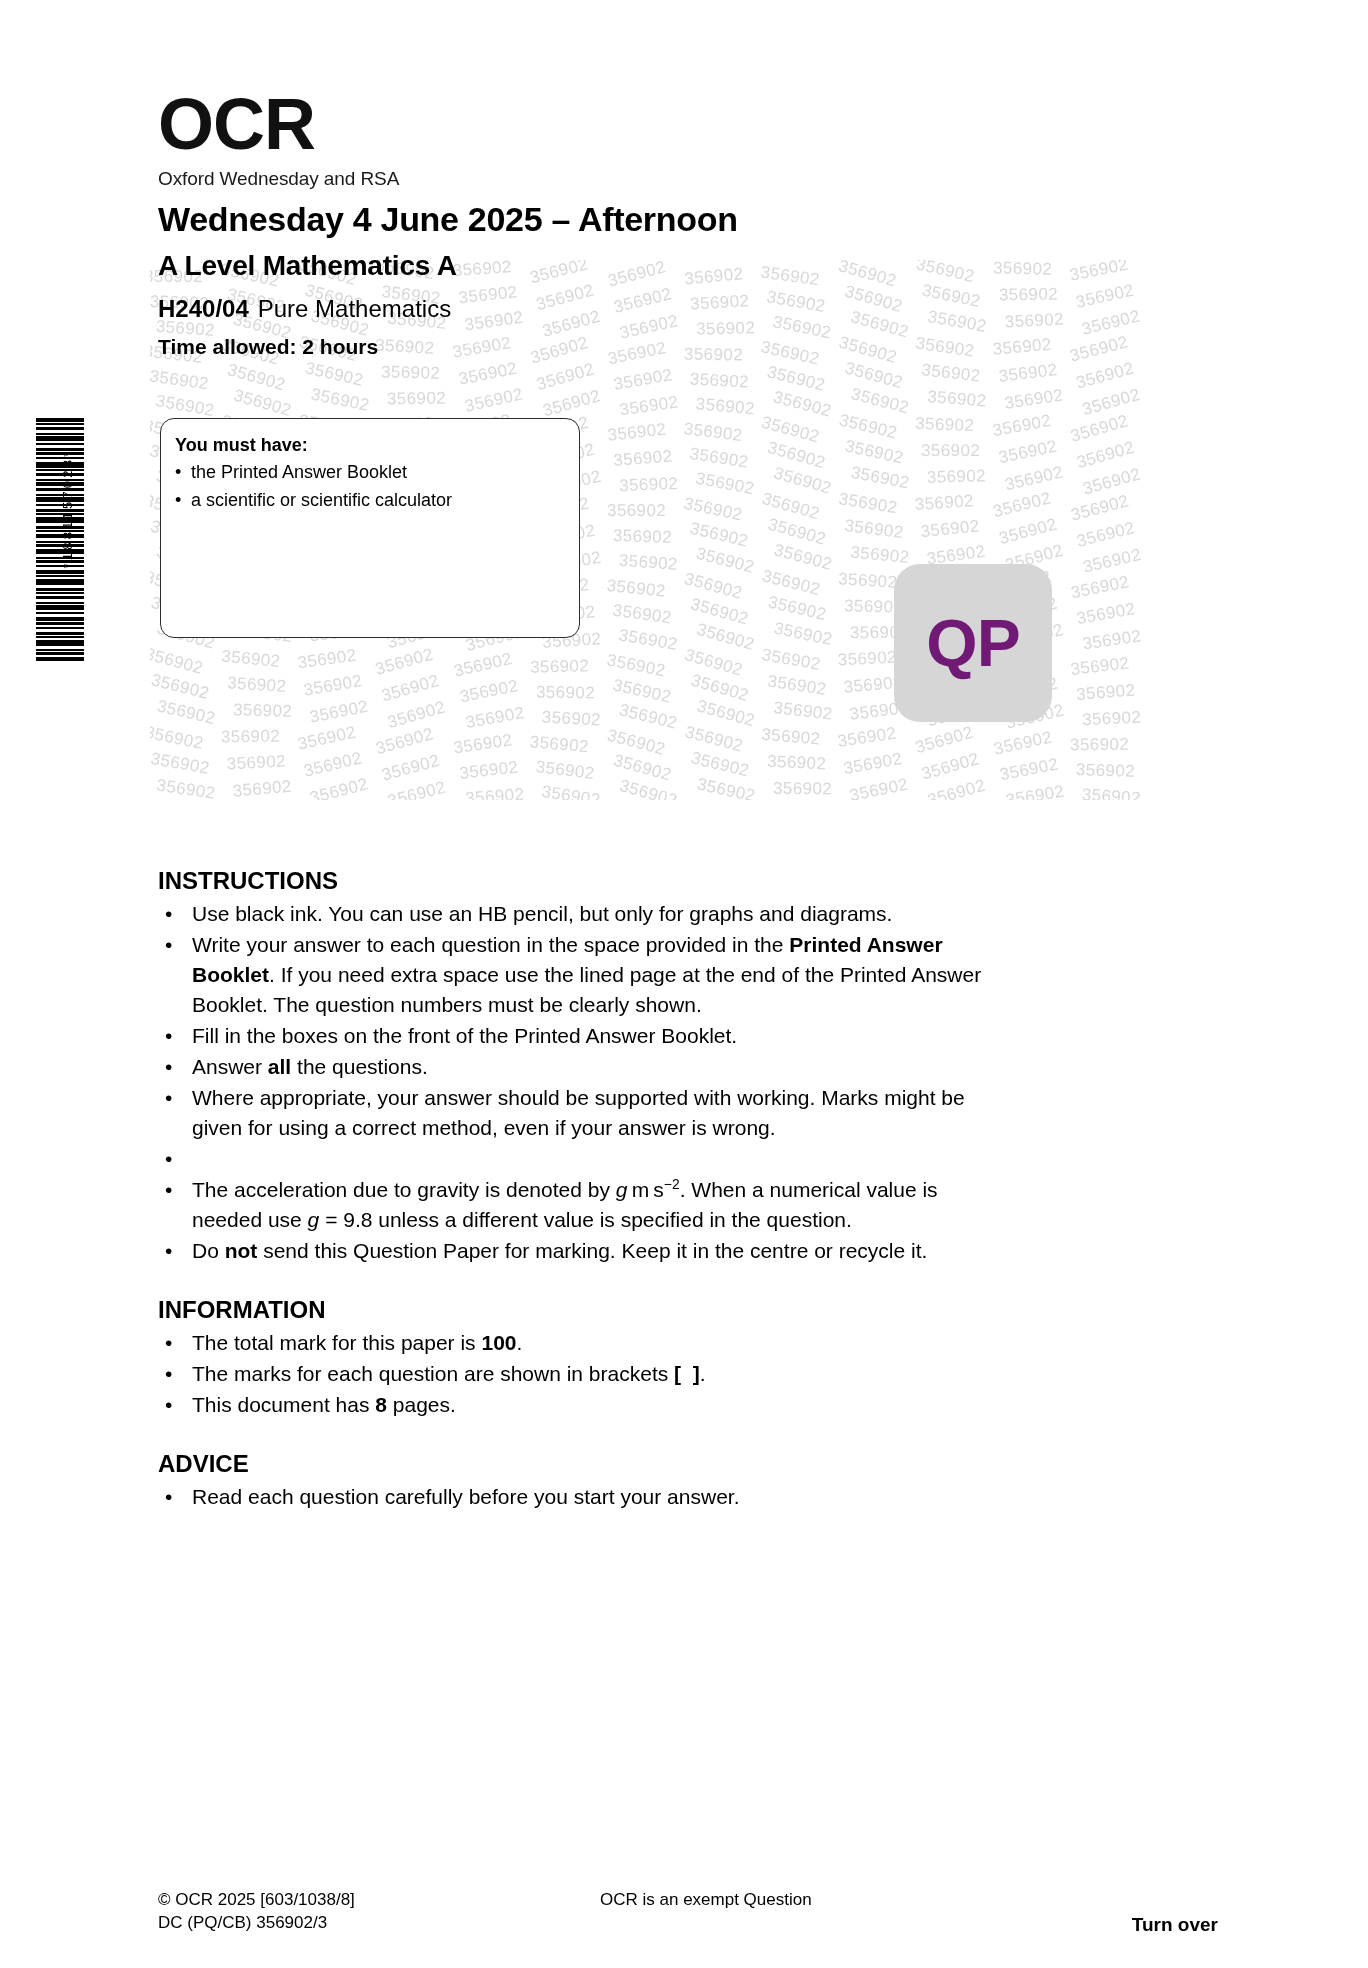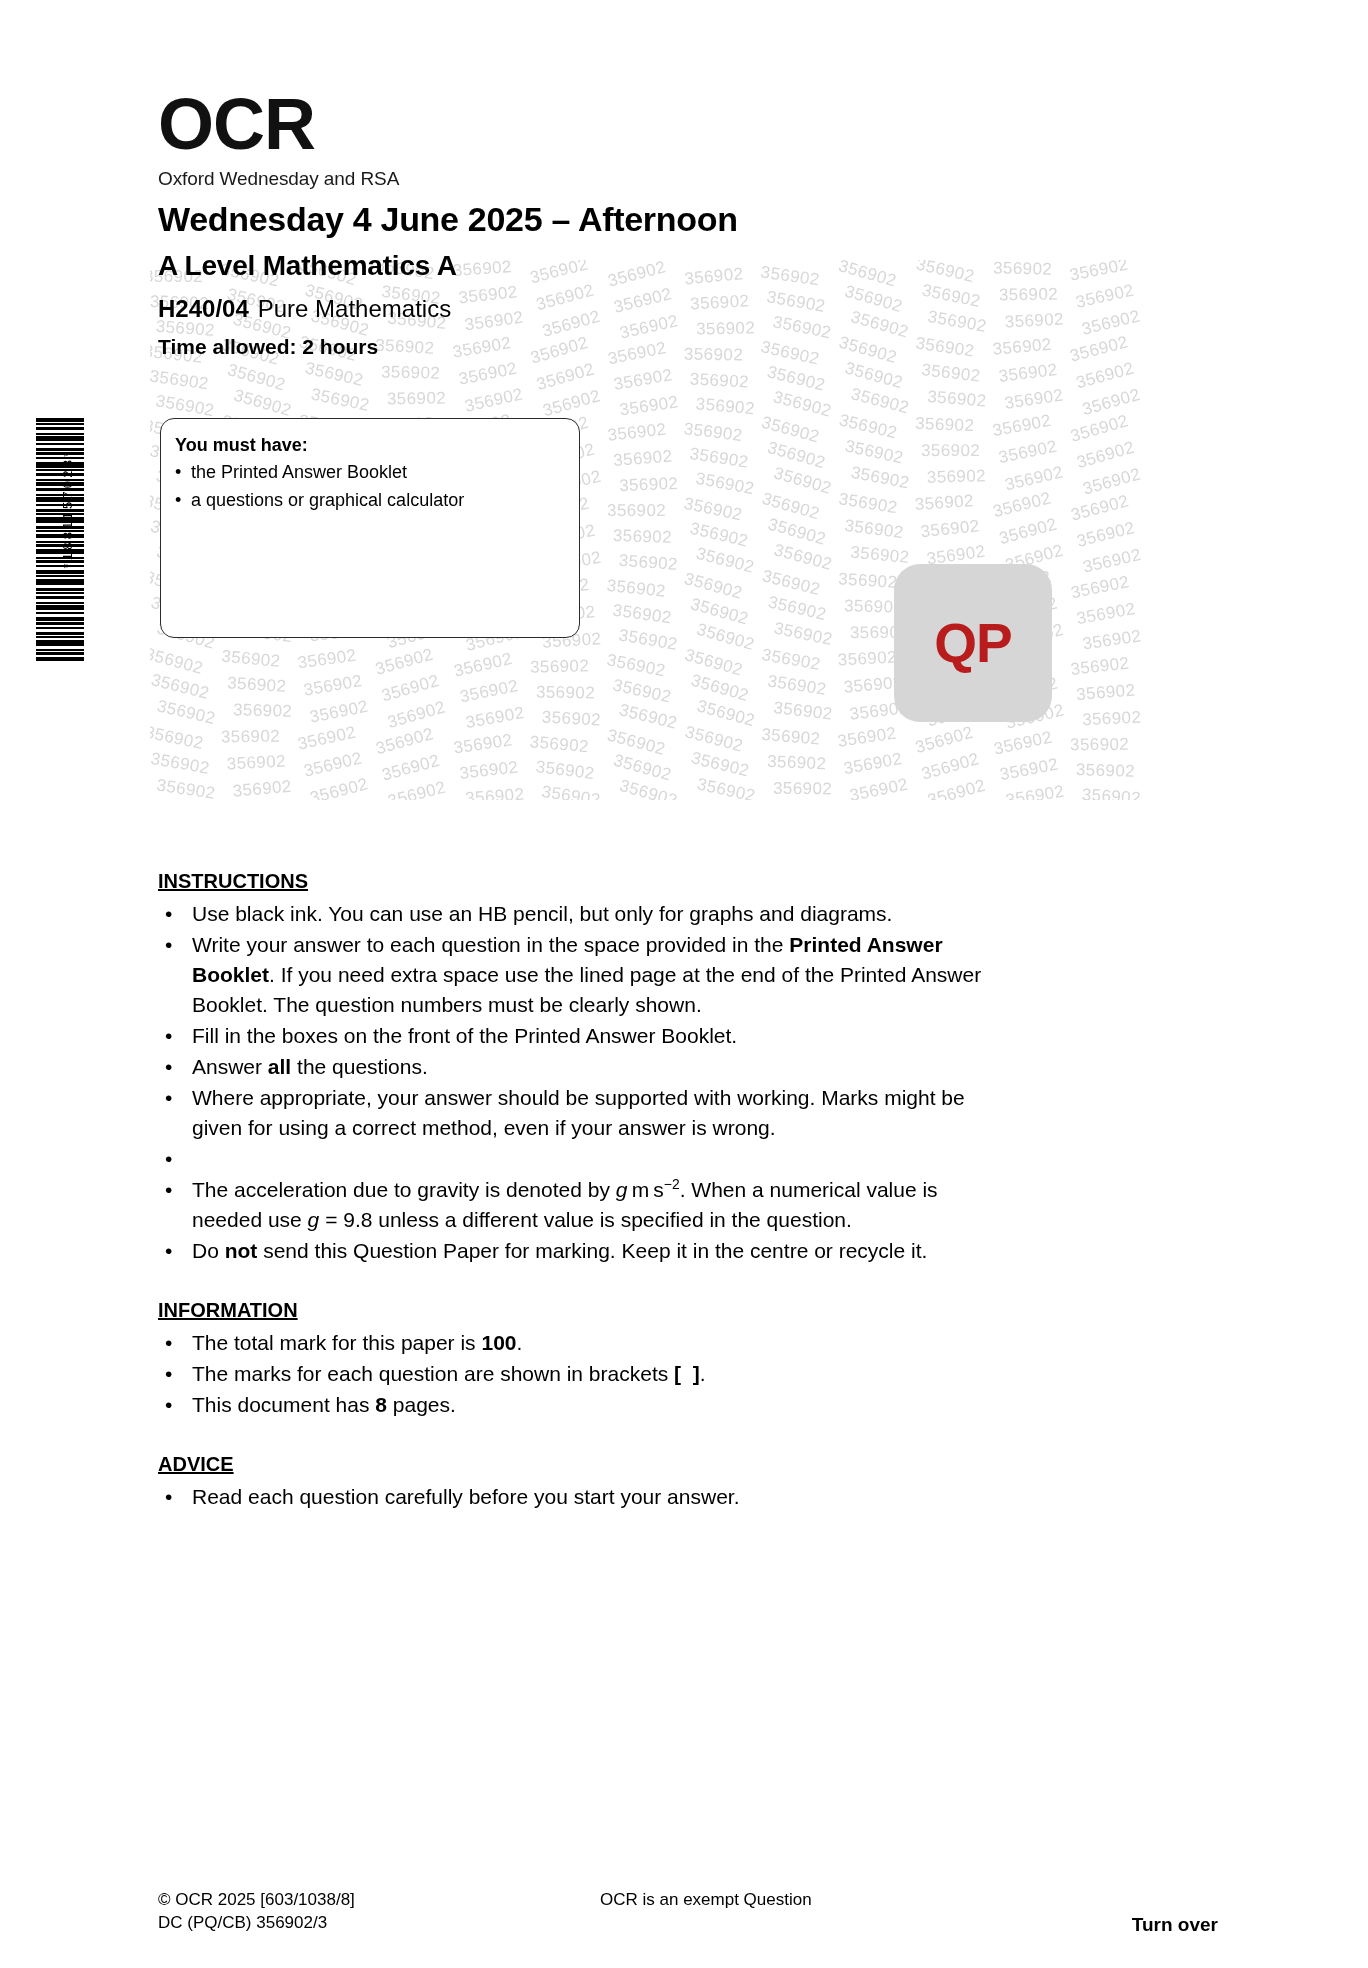--- a/index.html
+++ b/index.html
@@ -185,41 +185,40 @@
     height: 158px;
     background: #d6d6d6;
     border-radius: 26px;
     z-index: 2;
     display: flex;
     align-items: center;
     justify-content: center;
   }
   #qp-badge-label {
     font-weight: bold;
-    font-size: 55px;
+    font-size: 66px;
     line-height: 78px;
     letter-spacing: -1px;
-    color: #b91c1c;
+    color: #701a75;
   }
 
   
   #content {
     position: absolute;
     left: 158px;
     top: 868px;
     width: 1060px;
     z-index: 2;
   }
   .sec-heading {
     font-weight: bold;
-    font-size: 20px;
+    font-size: 24px;
     line-height: 26px;
     letter-spacing: 0px;
     margin-bottom: 5px;
-    text-decoration: underline;
   }
   .sec-gap {
     height: 30px;
   }
   ul.blist {
     list-style: none;
     margin: 0;
     padding: 0;
   }
   ul.blist > li {
@@ -377,21 +376,21 @@
   </div>
 
   <div id="musthave-box">
     <div id="musthave-title">You must have:</div>
     <div class="mh-item">
       <span class="mh-bullet">•</span>
       <span>the Printed Answer Booklet</span>
     </div>
     <div class="mh-item">
       <span class="mh-bullet">•</span>
-      <span>a questions or graphical calculator</span>
+      <span>a scientific or scientific calculator</span>
     </div>
   </div>
 
   <div id="qp-badge">
     <span id="qp-badge-label">QP</span>
   </div>
 
   <div id="content">
 
     <div class="sec-heading">INSTRUCTIONS</div>

